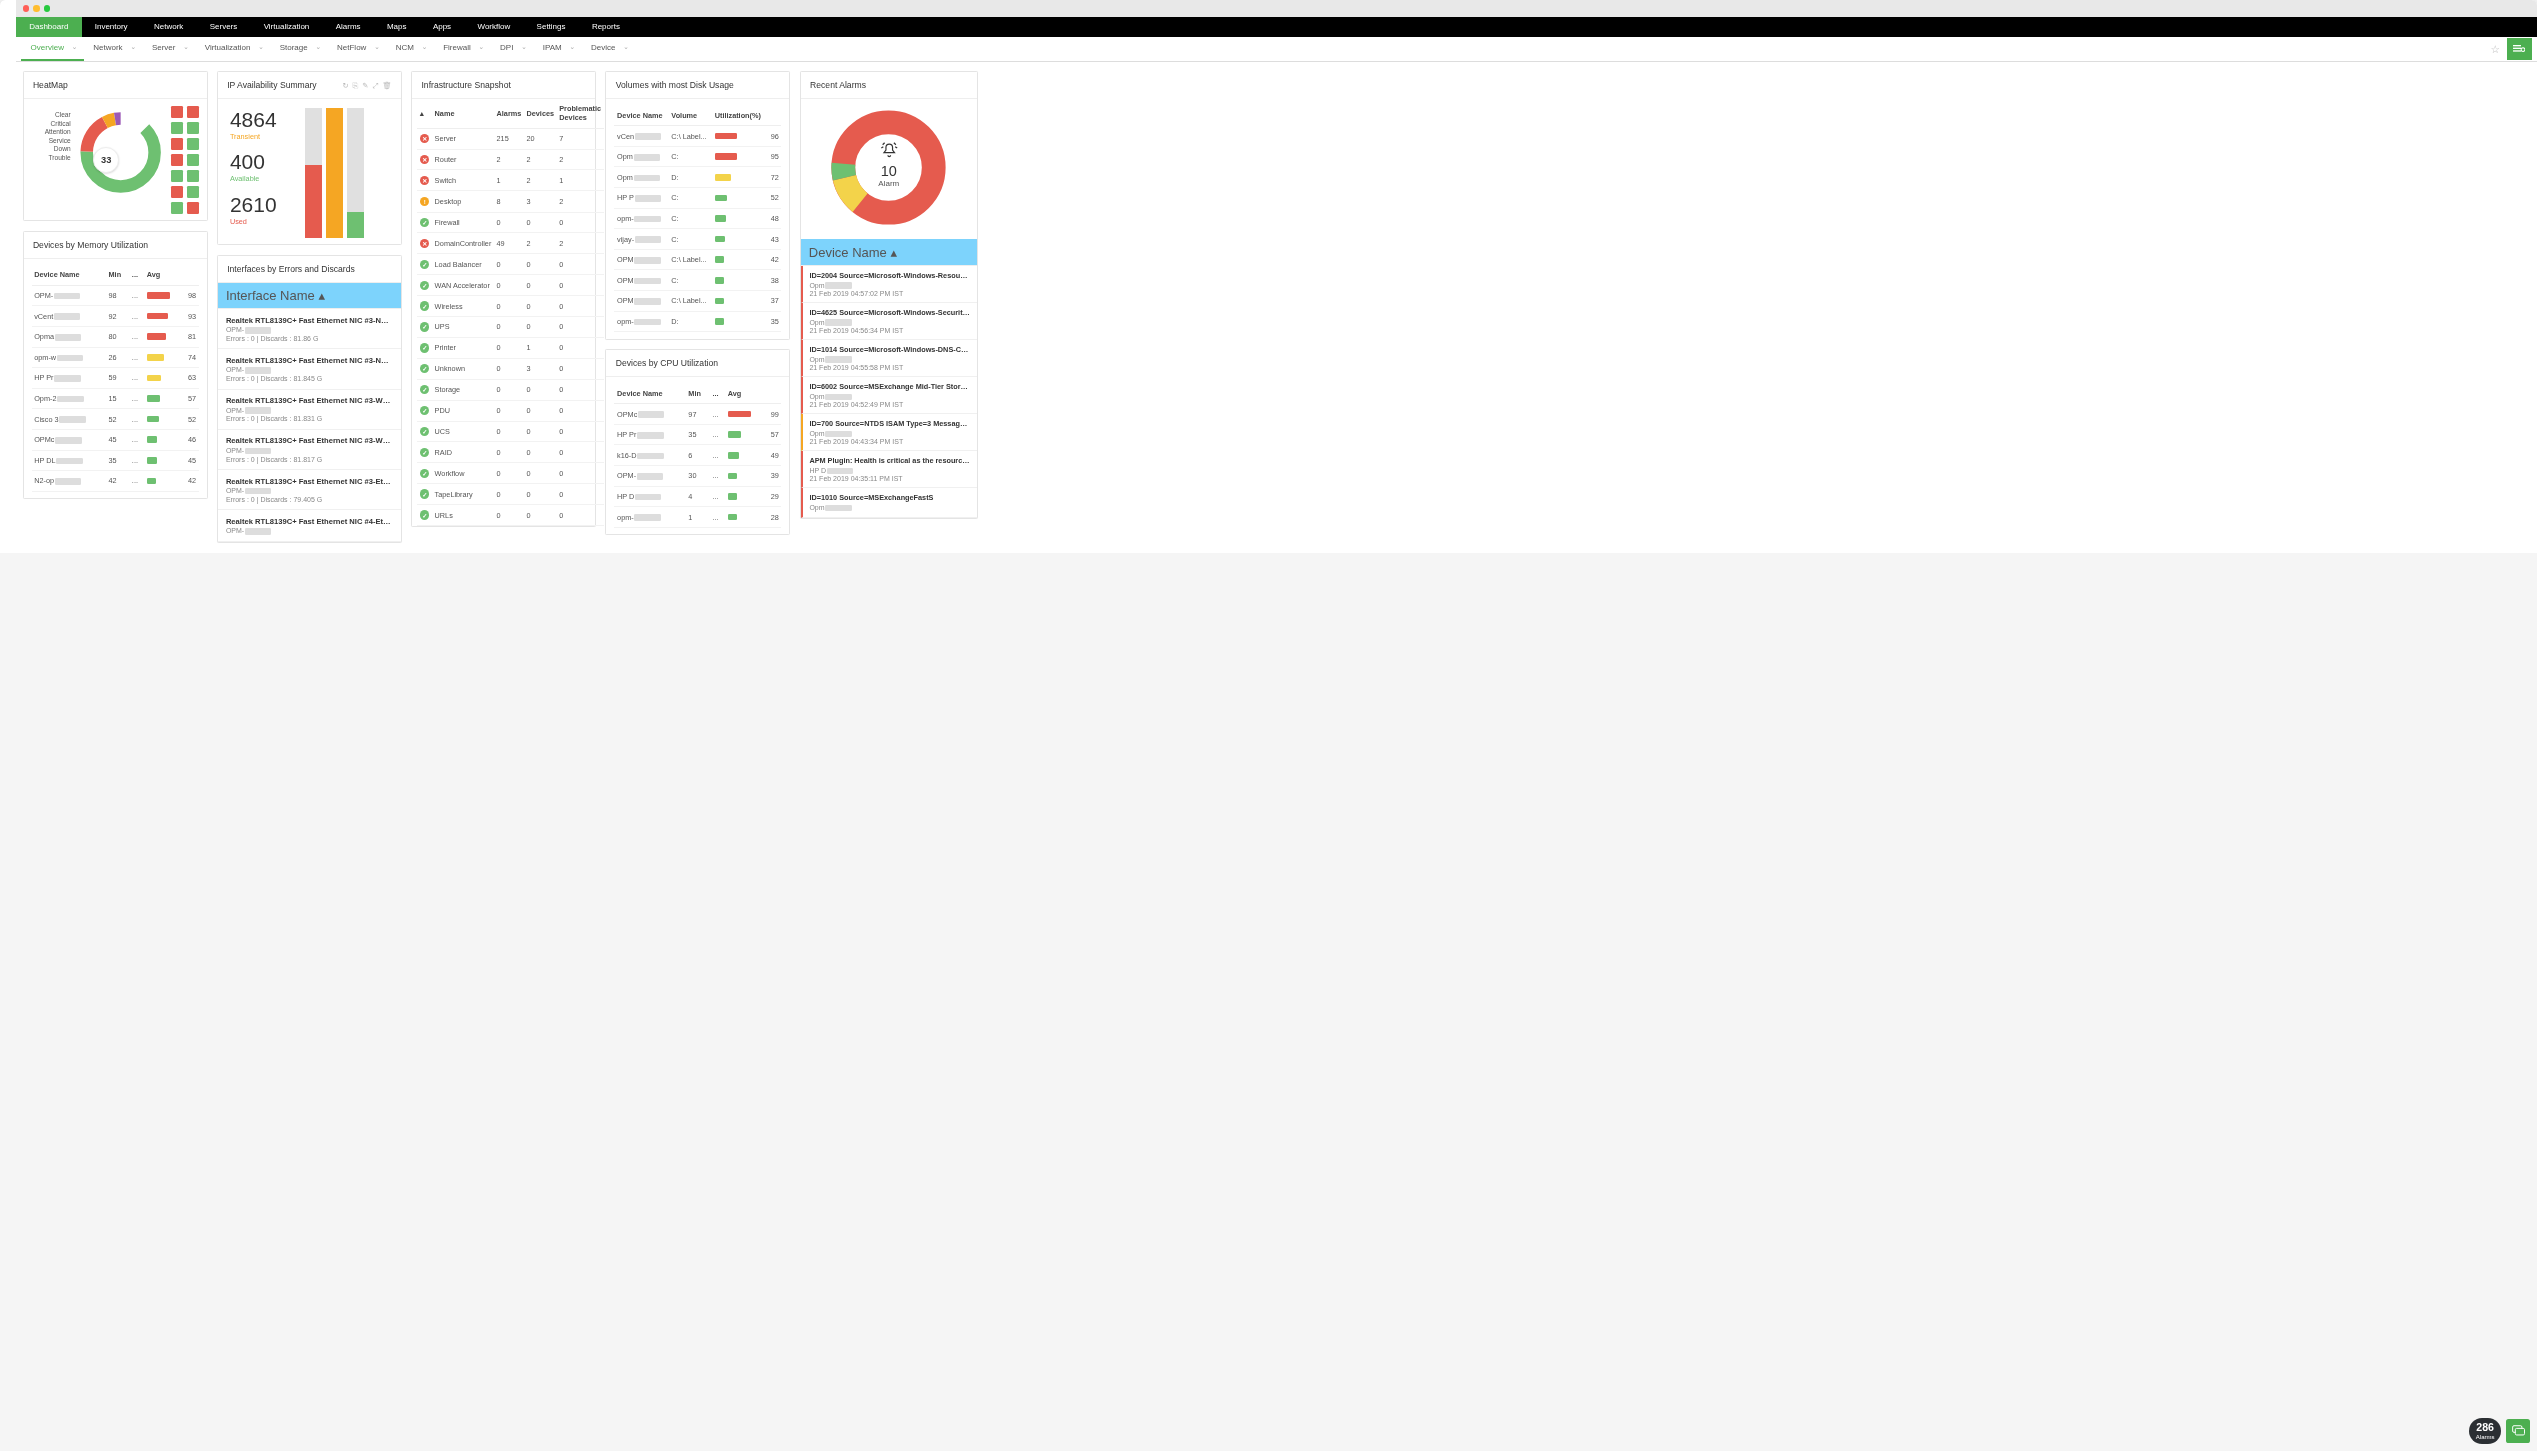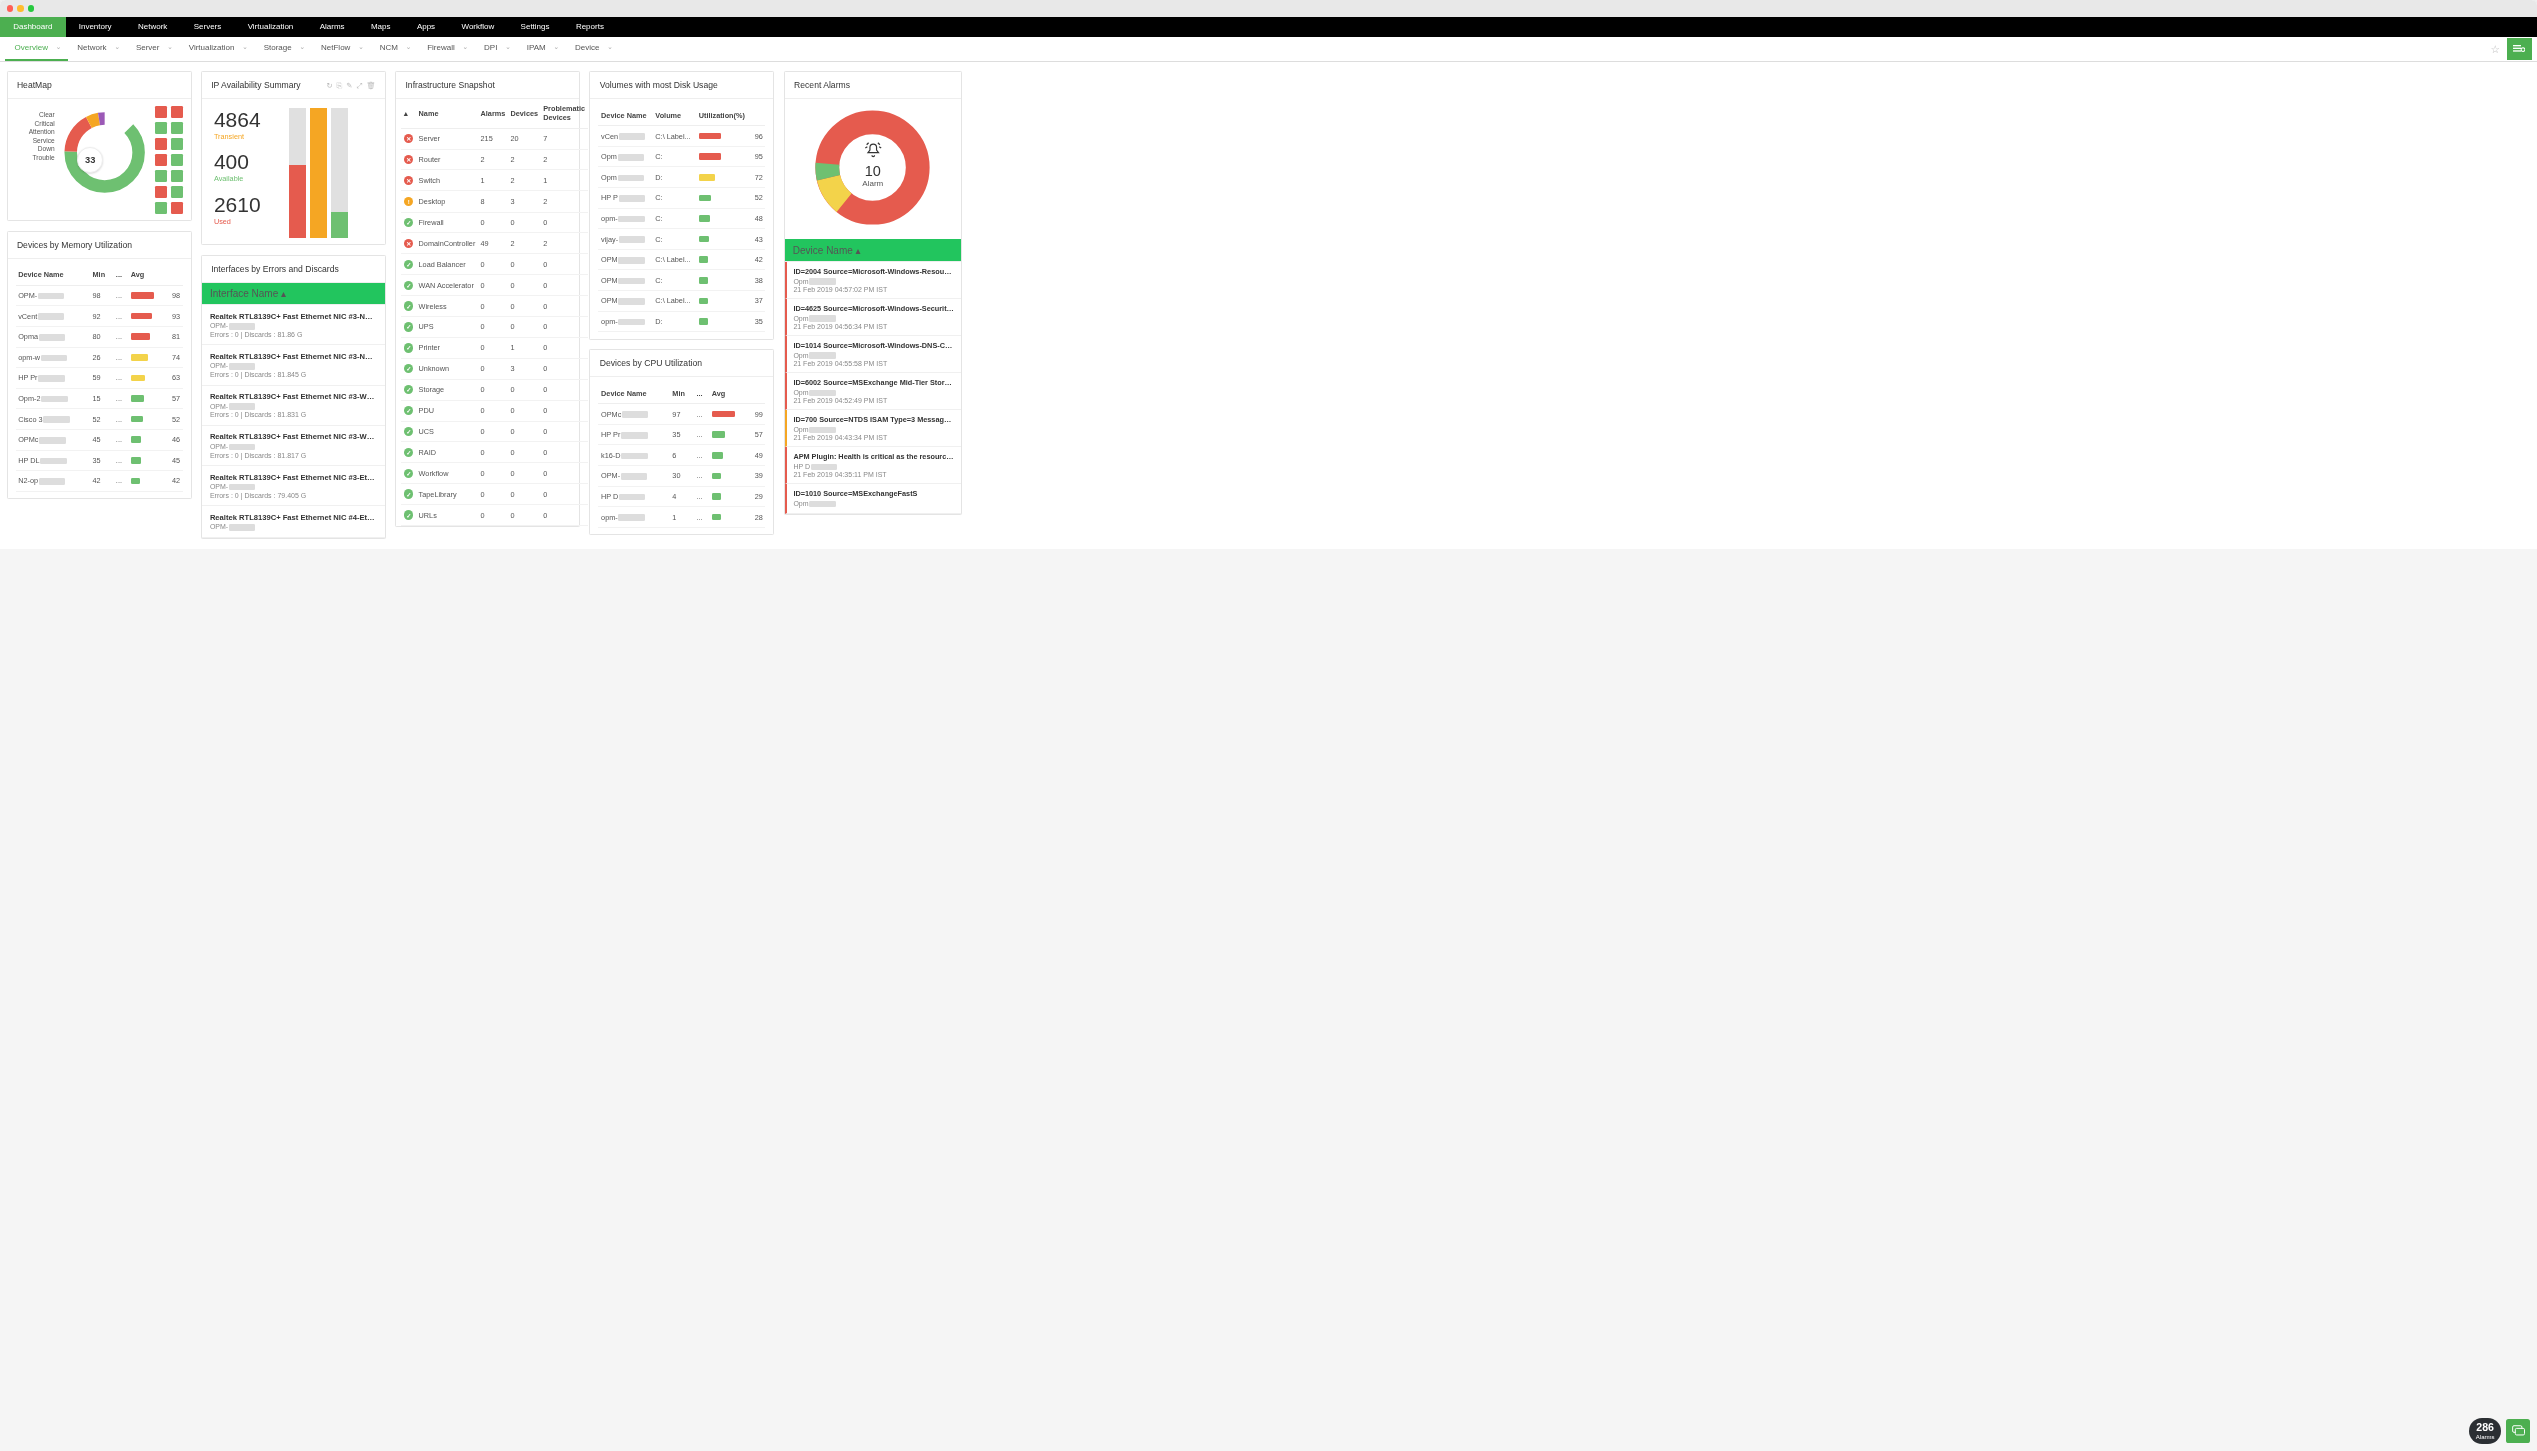--- a/index.html
+++ b/index.html
@@ -1,17 +1,17 @@
 <!DOCTYPE html>
 <html style="font-size:10.6px"><head>
 <meta charset="utf-8">
 <style>
 * { box-sizing: border-box; margin: 0; padding: 0; }
 body { font-family: -apple-system, "Segoe UI", Arial, sans-serif; background: #f5f5f5; color: #333; font-size: 8px; }
-.window { background: #fff; border-radius: 5.3px 5.3px 0 0; overflow: hidden; box-shadow: 0 1.3px 5.3px rgba(0,0,0,.15); }
+.window { background: #fff; border-radius: 5.3px 5.3px 0 0; overflow: hidden; box-shadow: 0 1.3px 5.3px rgba(0,0,0,.15); padding-left: 16px; }
 .titlebar { height: 17px; background: #e8e8e8; display: flex; align-items: center; padding: 0 6.6px; gap: 4px; }
 .dot { width: 6.6px; height: 6.6px; border-radius: 50%; }
 .dot.red { background: #ff5f56; } .dot.yellow { background: #ffbd2e; } .dot.green { background: #27c93f; }
 .topnav { background: #000; display: flex; color: #fff; font-size: 8px; }
 .topnav div { padding: 5.3px 13.2px; cursor: pointer; }
 .topnav div.active { background: #4caf50; }
 .subnav { background: #fff; display: flex; align-items: center; border-bottom: 0.7px solid #ddd; padding: 0 5.3px; }
 .subnav .tab { padding: 6.6px 20px 6.6px 9.3px; color: #555; position: relative; cursor: pointer; }
 .subnav .tab.active { color: #4caf50; border-bottom: 2px solid #4caf50; }
 .subnav .tab::after { content: "⌄"; position: absolute; right: 6.6px; top: 6px; font-size: 6.6px; color: #aaa; }
@@ -56,21 +56,21 @@
 .st { width: 9.3px; height: 9.3px; border-radius: 50%; display: inline-flex; align-items: center; justify-content: center; color: #fff; font-size: 6px; font-weight:700; }
 .st.ok { background: #6ec071; }
 .st.err { background: #e55b4e; }
 .st.warn { background: #f5a623; }
 
 
 .iface { padding: 6.6px 8px; border-bottom: 0.7px solid #f0f0f0; }
 .iface .t { font-size: 7.6px; font-weight: 600; white-space: nowrap; overflow: hidden; text-overflow: ellipsis; }
 .iface .s { font-size: 7px; color: #888; margin-top: 1.3px; }
 .iface .m { font-size: 7px; color: #888; margin-top: 1.3px; }
-.section-sub { background: #22c55e; padding: 5.3px 8px; font-size: 10px; color: #555; border-bottom: 0.7px solid #eee; }
+.section-sub { background: #7dd3fc; padding: 5.3px 8px; font-size: 13px; color: #555; border-bottom: 0.7px solid #eee; }
 
 
 .donut-wrap { display:flex; justify-content:center; padding: 9.3px 0 12px; }
 .donut { position: relative; width: 119px; height: 119px; }
 .donut .center { position: absolute; top: 34px; left: 0; right: 0; text-align: center; }
 .bell { font-size: 14.5px; }
 .donut .n { font-size: 14.5px; font-weight: 400; margin-top:1.3px; }
 .donut .l { font-size: 8px; color:#555; }
 
 

